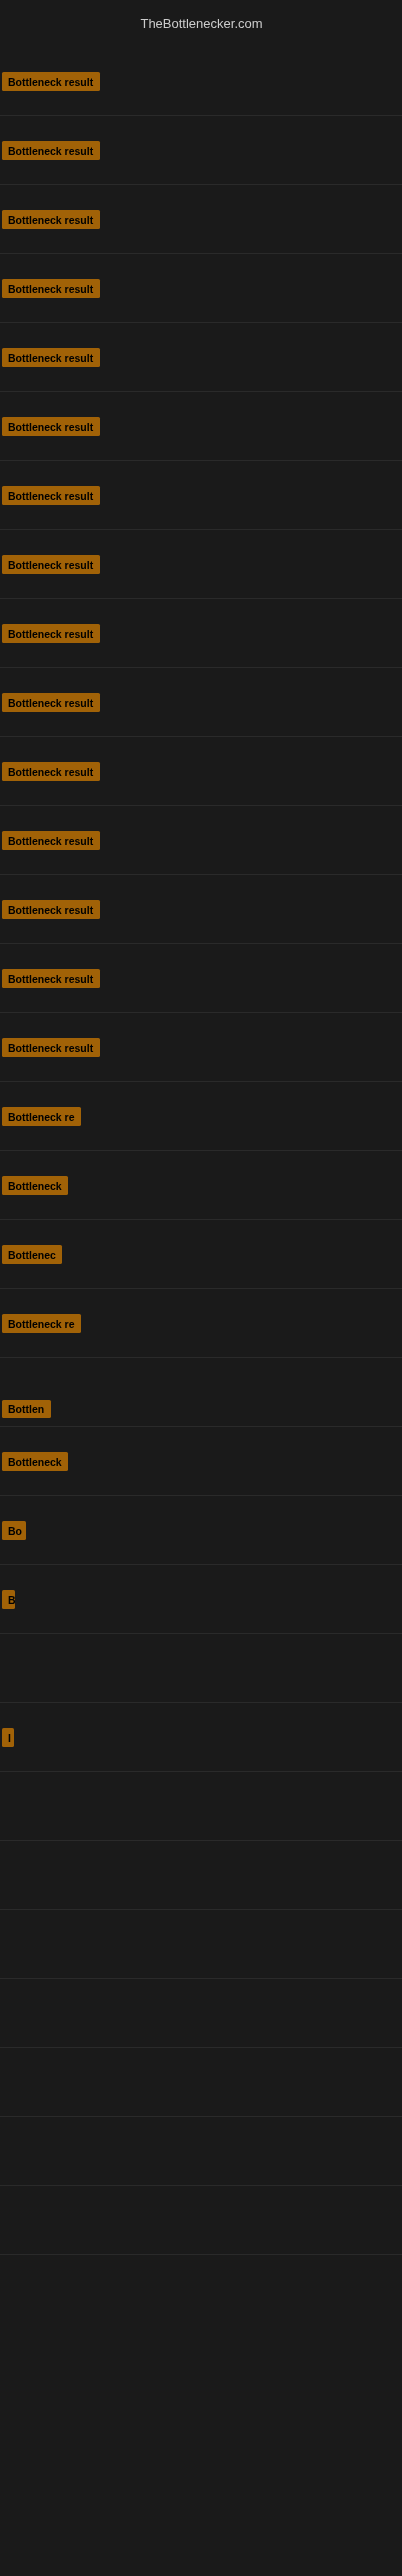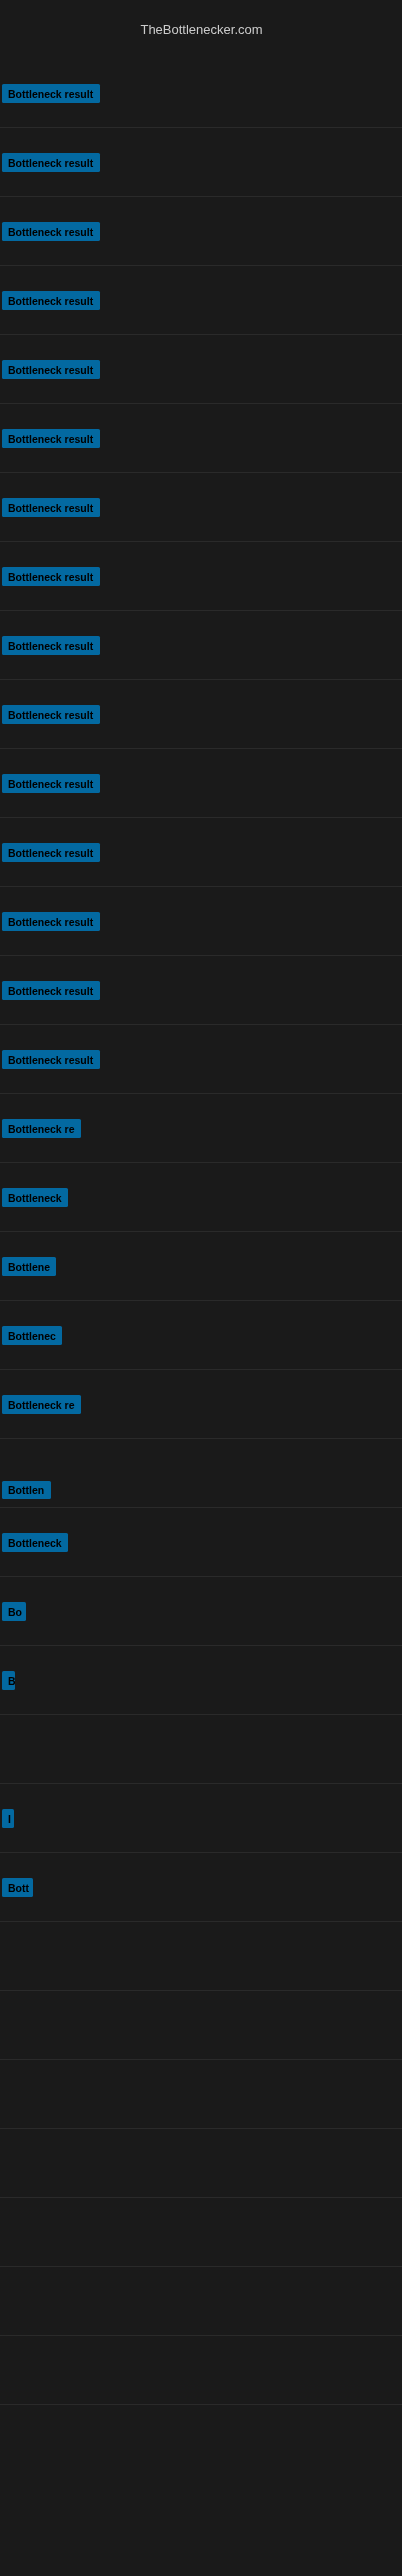--- a/index.html
+++ b/index.html
@@ -13,27 +13,27 @@
       min-height: 2576px;
       background-color: #1a1a1a;
       font-family: Arial, sans-serif;
       position: relative;
     }
 
     .site-title {
       text-align: center;
       color: #cccccc;
       font-size: 13px;
-      padding: 22px 0;
+      padding: 16px 0;
       background-color: #1a1a1a;
     }
 
     .bottleneck-label {
       display: inline-block;
-      background-color: #0369a1;
+      background-color: #a16207;
       color: #000;
       font-size: 10.5px;
       font-weight: bold;
       padding: 3.2px 6.4px;
       border-radius: 1.6px;
       white-space: nowrap;
       overflow: hidden;
       text-align: right;
     }
 
@@ -108,23 +108,20 @@
     <div class="row">
       <span class="bottleneck-label" style="max-width: 121px;">Bottleneck result</span>
     </div>
     <div class="row">
       <span class="bottleneck-label" style="max-width: 89px;">Bottleneck re</span>
     </div>
     <div class="row">
       <span class="bottleneck-label" style="max-width: 72px;">Bottleneck</span>
     </div>
     <div class="row">
-      <span class="bottleneck-label" style="max-width: 60px;">Bottlene</span>
-    </div>
-    <div class="row">
       <span class="bottleneck-label" style="max-width: 66px;">Bottlenec</span>
     </div>
     <div class="row">
       <span class="bottleneck-label" style="max-width: 87px;">Bottleneck re</span>
     </div>
     <div class="row">
       <span class="bottleneck-label" style="max-width: 55px; margin-top: 33px;">Bottlen</span>
     </div>
     <div class="row">
       <span class="bottleneck-label" style="max-width: 71px;">Bottleneck</span>
@@ -132,23 +129,20 @@
     <div class="row">
       <span class="bottleneck-label" style="max-width: 24px;">Bo</span>
     </div>
     <div class="row">
       <span class="bottleneck-label" style="max-width: 13px;">B</span>
     </div>
     <div class="row"></div>
     <div class="row">
       <span class="bottleneck-label" style="max-width: 6.4px;">I</span>
     </div>
-    <div class="row">
-      <span class="bottleneck-label" style="max-width: 31px;">Bott</span>
-    </div>
     <div class="row"></div>
     <div class="row"></div>
     <div class="row"></div>
     <div class="row"></div>
     <div class="row"></div>
     <div class="row"></div>
     <div class="row"></div>
   </div>
 
 

